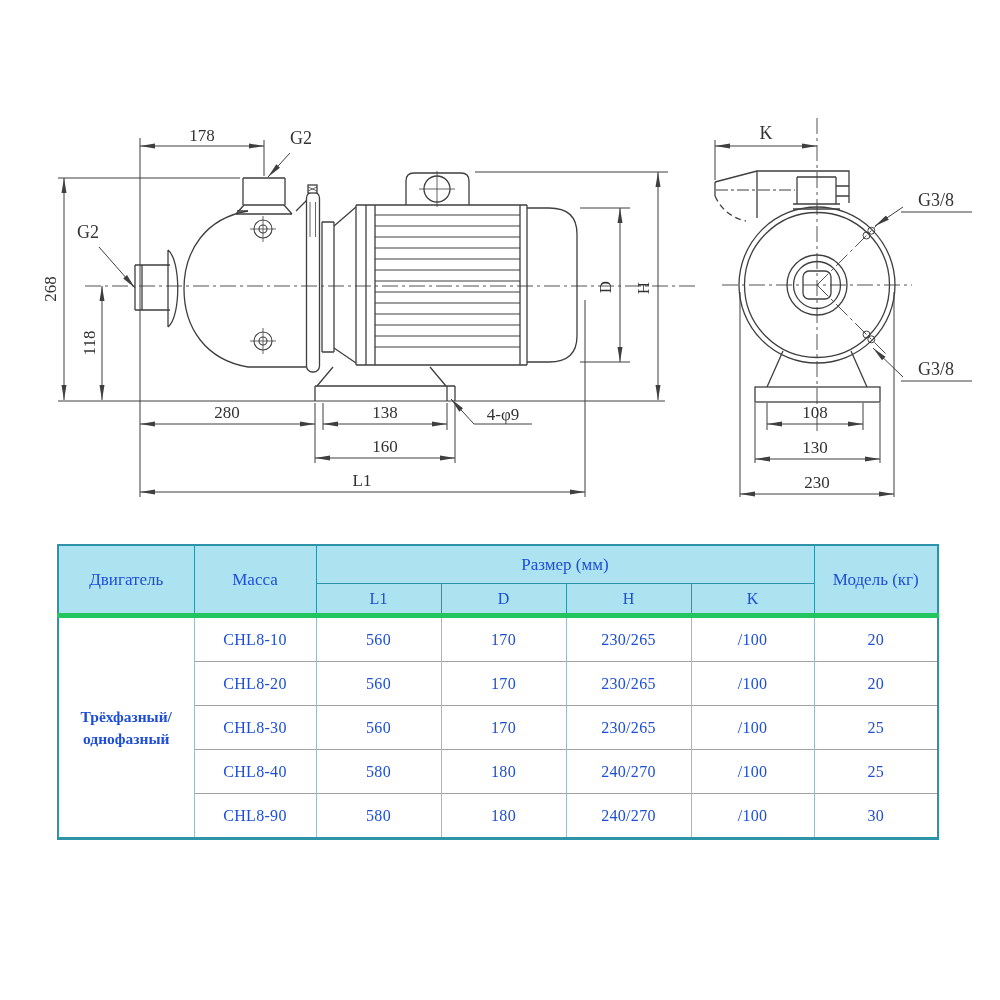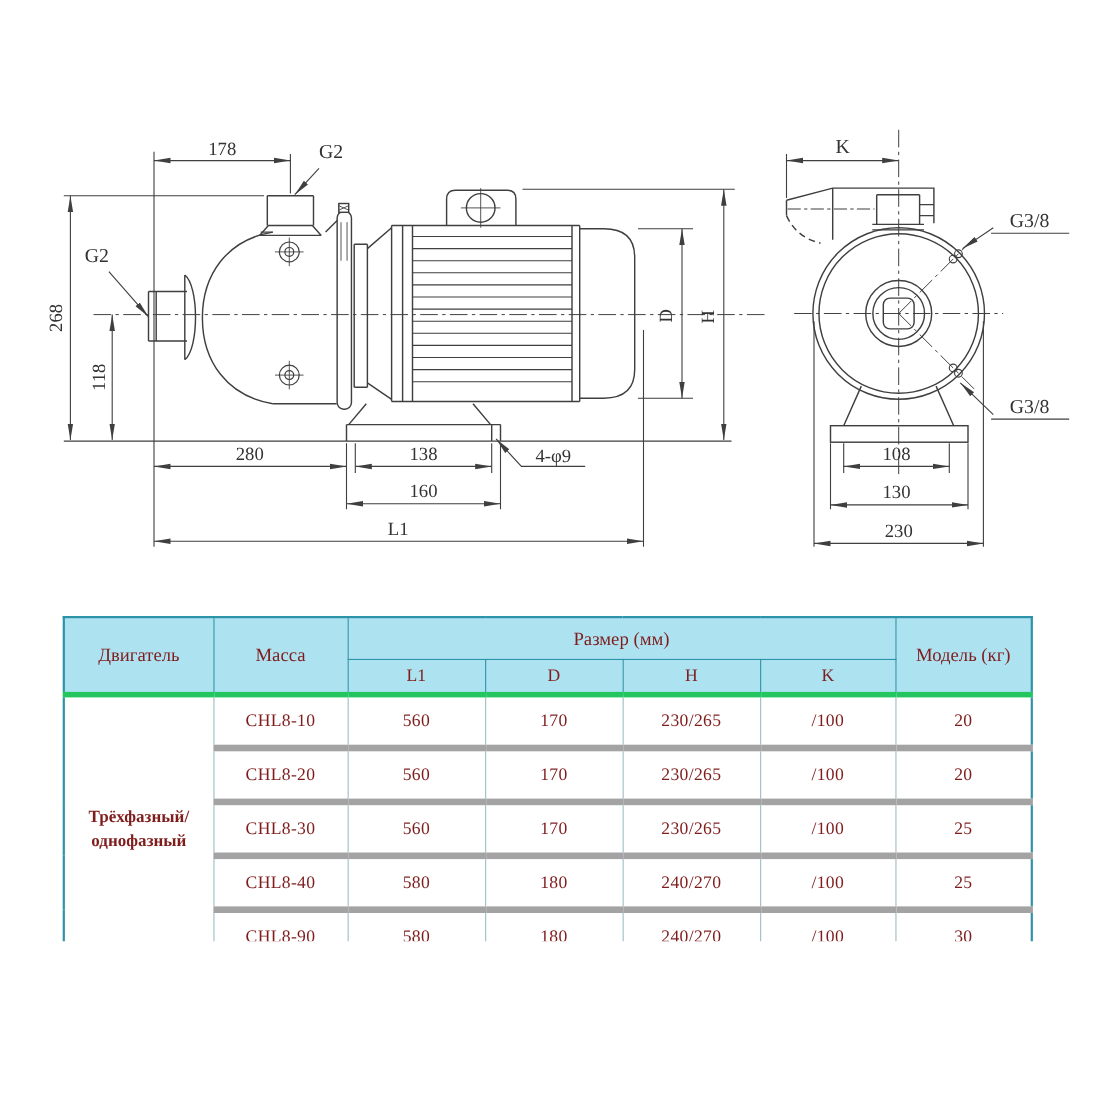--- a/index.html
+++ b/index.html
@@ -2,28 +2,28 @@
 <html><head>
 <meta charset="utf-8">
 <style>
   html,body{margin:0;padding:0;background:#ffffff;}
   .screen{position:relative;width:1000px;height:856px;background:#ffffff;overflow:hidden;
           font-family:"Liberation Serif",serif;}
   svg text{font-family:"Liberation Serif",serif;fill:#333333;}
   svg .dim{font-size:17px;}
   svg .lbl{font-size:18px;}
   
-  .spec-table{position:absolute;left:57px;top:560px;width:880px;border-collapse:collapse;
-              table-layout:fixed;color:#7f1d1d;border:2px solid #2d93a8;border-bottom-width:3px;}
+  .spec-table{position:absolute;left:57px;top:544px;width:880px;border-collapse:collapse;
+              table-layout:fixed;color:#1d4ed8;border:2px solid #2d93a8;border-bottom-width:3px;}
   .spec-table th,.spec-table td{text-align:center;vertical-align:middle;font-weight:normal;}
   .spec-table thead th{background:#ade2f1;border:1px solid #2d93a8;font-size:17px;}
   .spec-table thead tr.h1 th{height:35px;}
   .spec-table thead tr.h2 th{height:27px;font-size:16px;}
   .spec-table tbody td{height:41px;font-size:16px;letter-spacing:.3px;
-                       border-top:6px solid #a3a3a3;border-left:1px solid #9dbcc6;}
+                       border-top:1px solid #a3a3a3;border-left:1px solid #9dbcc6;}
   .spec-table tbody td.motor-cell{font-size:15.5px;line-height:1.4;letter-spacing:0;
                        border-left:none;font-weight:bold;}
   .spec-table tbody tr:first-child td{border-top:5px solid #22c55e;}
 </style>
 </head>
 <body>
 
 <div class="screen">
 
   <svg width="1000" height="540" viewBox="0 0 1000 540" style="position:absolute;left:0;top:0;">

